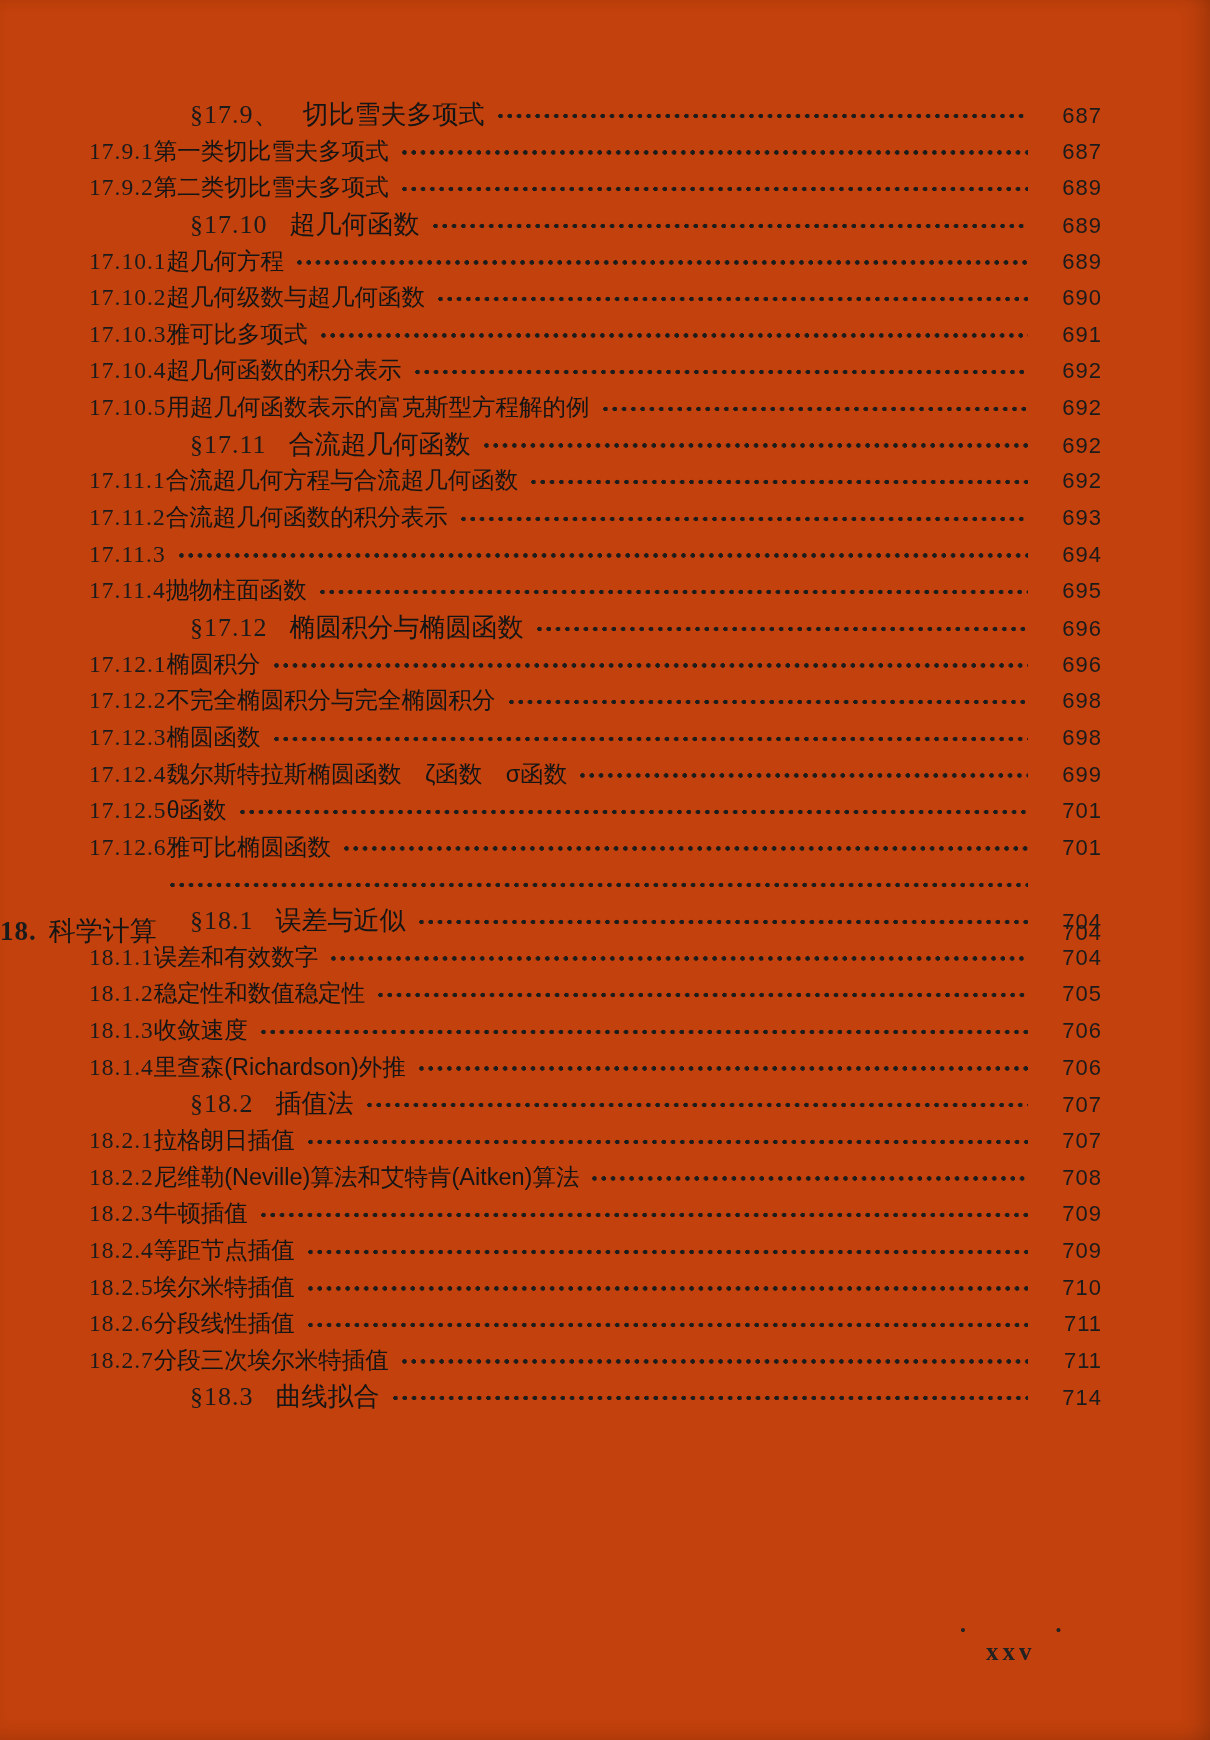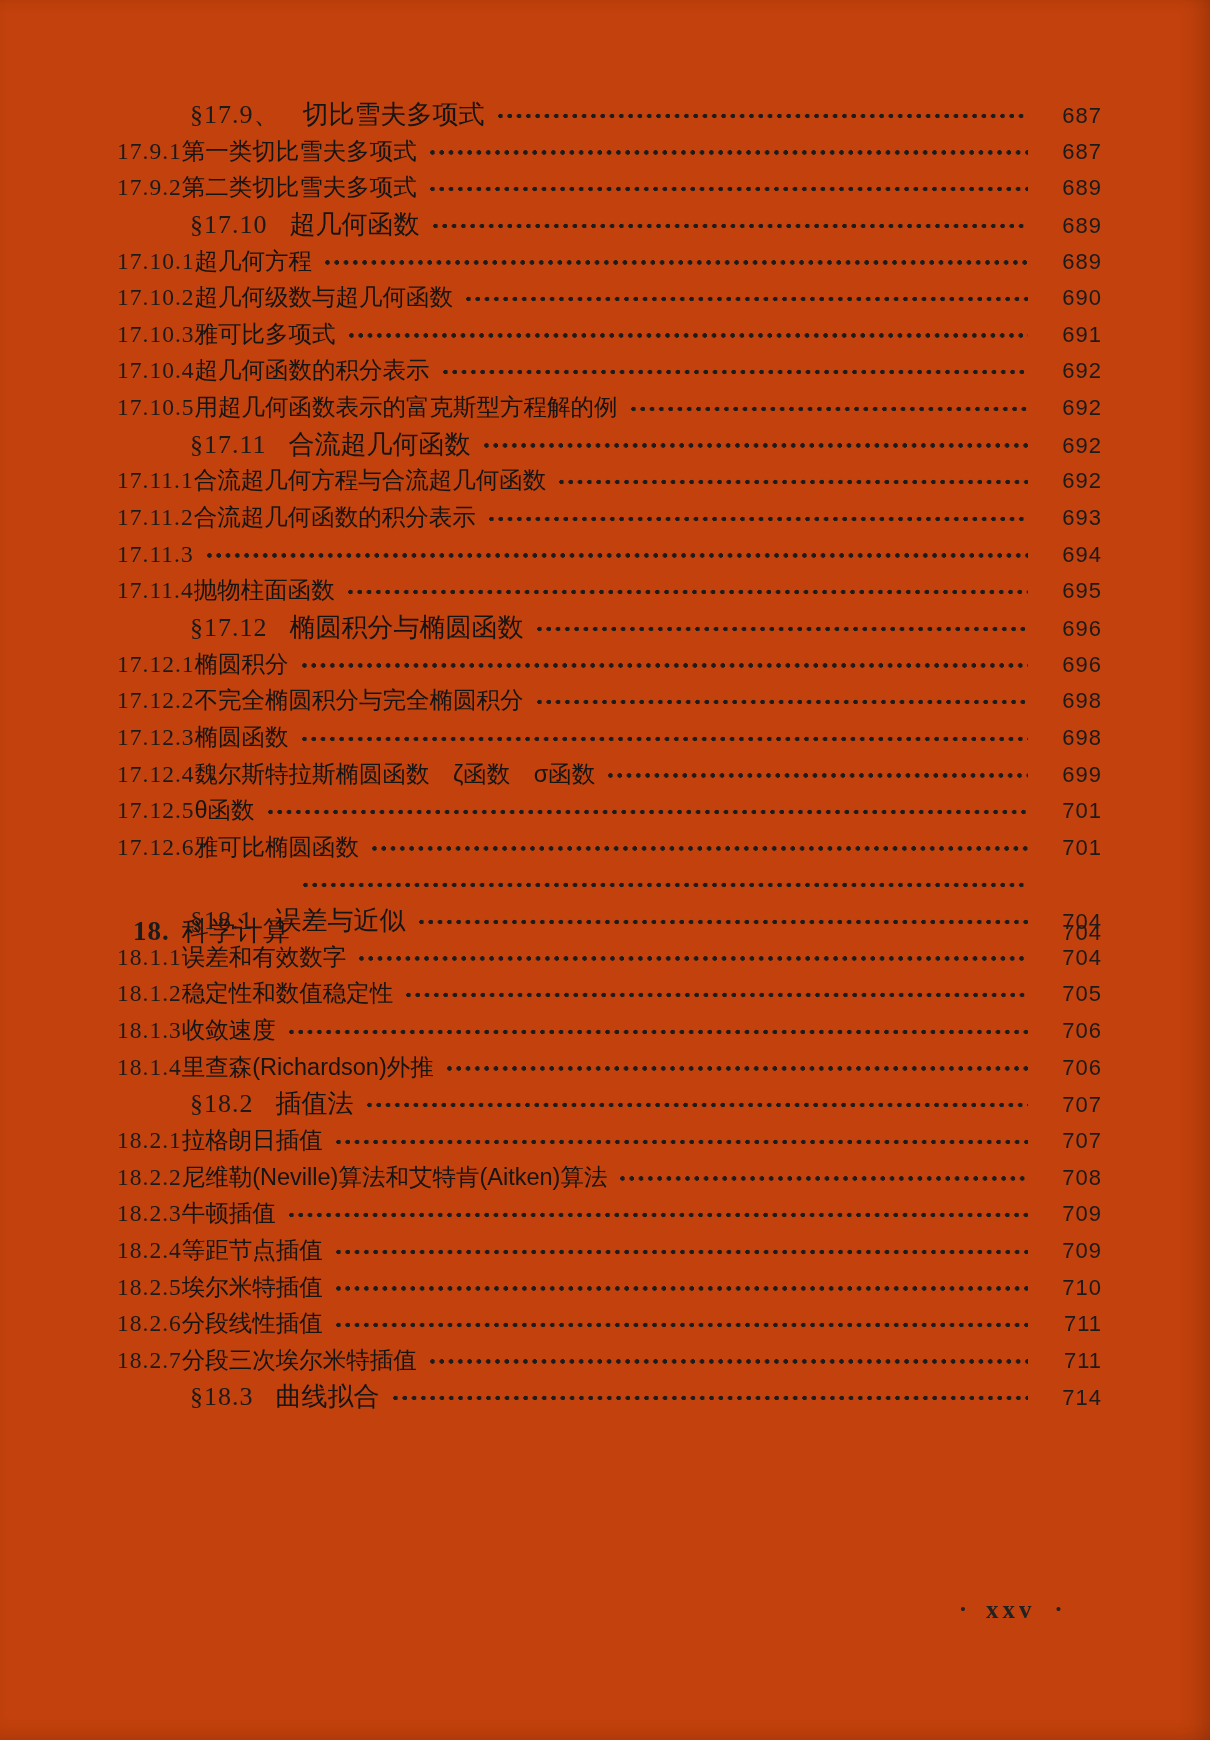--- a/index.html
+++ b/index.html
@@ -19,34 +19,34 @@
   .row .dots {
     flex:1; align-self:stretch; margin:0 10px 0 13px;
     background-image: radial-gradient(circle at 2.5px 54%, #1c1c1c 2.05px, rgba(0,0,0,0) 2.55px);
     background-size: 9.3px 100%;
     background-repeat: repeat-x;
   }
   .row .page-num {
     font-family:Liberation Sans, sans-serif; font-size:22px;
     min-width:64px; text-align:right; letter-spacing:1px;
   }
-  .lvl-chapter { padding-left:133px; font-size:27px; }
+  .lvl-chapter { font-size:27px; }
   .lvl-chapter .num { font-weight:700; }
   .lvl-chapter .title { margin-left:12px;margin-top:48px; }
   .lvl-section { padding-left:190px; font-size:26px; }
   .lvl-section .title { margin-left:22px; }
-  .lvl-sub { padding-left:117px; font-size:23.5px; }
+  .lvl-sub { padding-left:89px; font-size:23.5px; }
   .lvl-sub .title { }
   .footer {
     position:absolute; top:1596px; left:960px;
     display:flex; align-items:center; gap:20px;
     font-family:"Liberation Serif", serif; color:#222;
   }
   .footer .bullet { font-size:17px; }
-  .footer .roman  { font-size:25px; font-weight:700; letter-spacing:4px; }
+  .footer .roman  { font-size:25px; font-weight:700; letter-spacing:4px;margin-top:42px; }
 </style>
 </head>
 <body>
 
 <div class="page">
 
   <div class="toc">
     <div class="row lvl-section">
       <span class="num">§17.9、</span>
       <span class="title">切比雪夫多项式</span>

